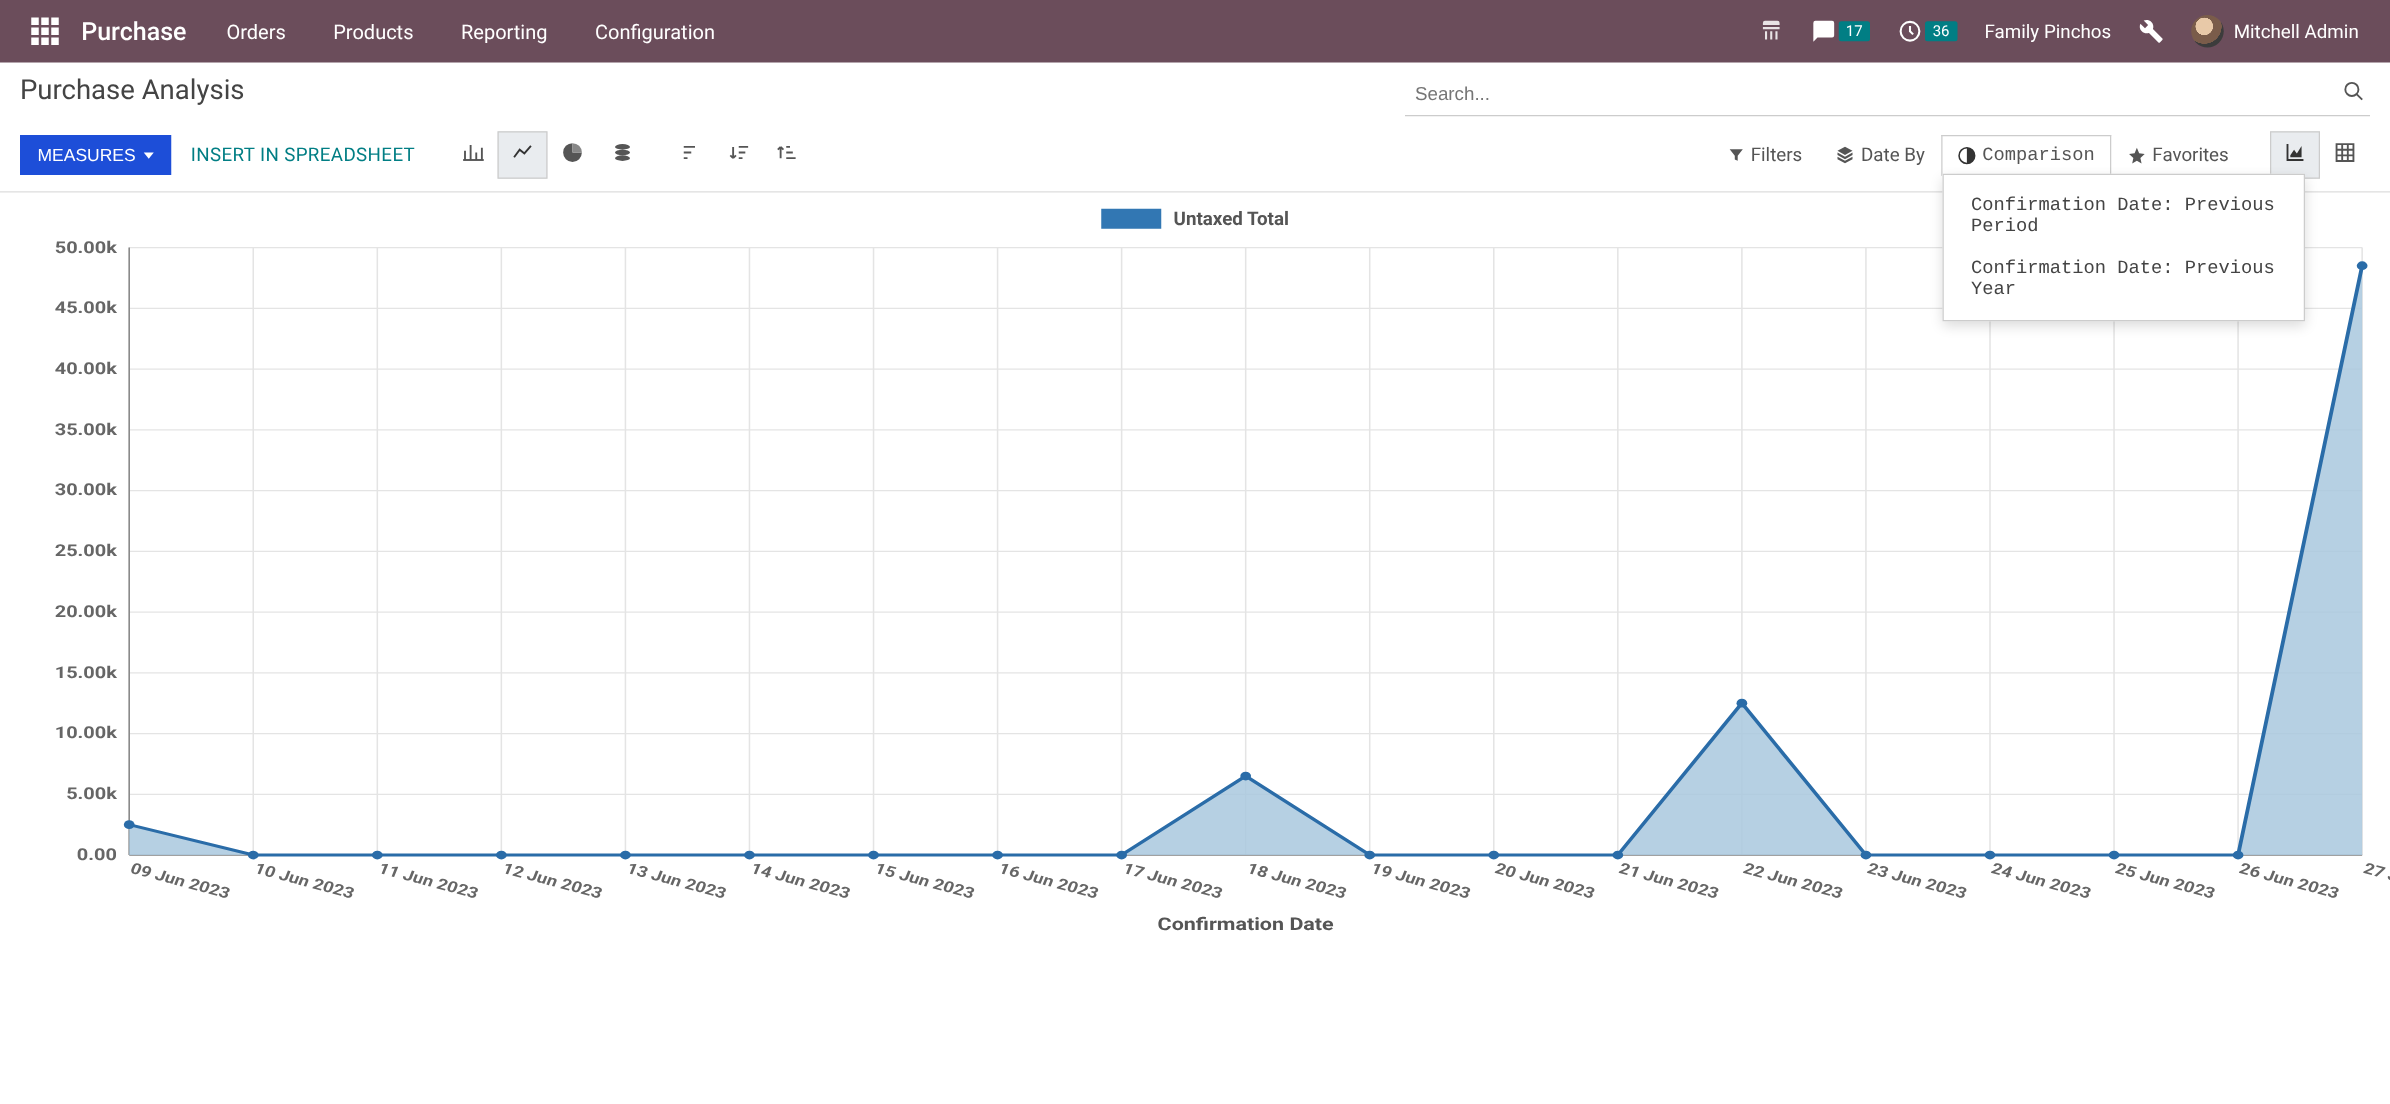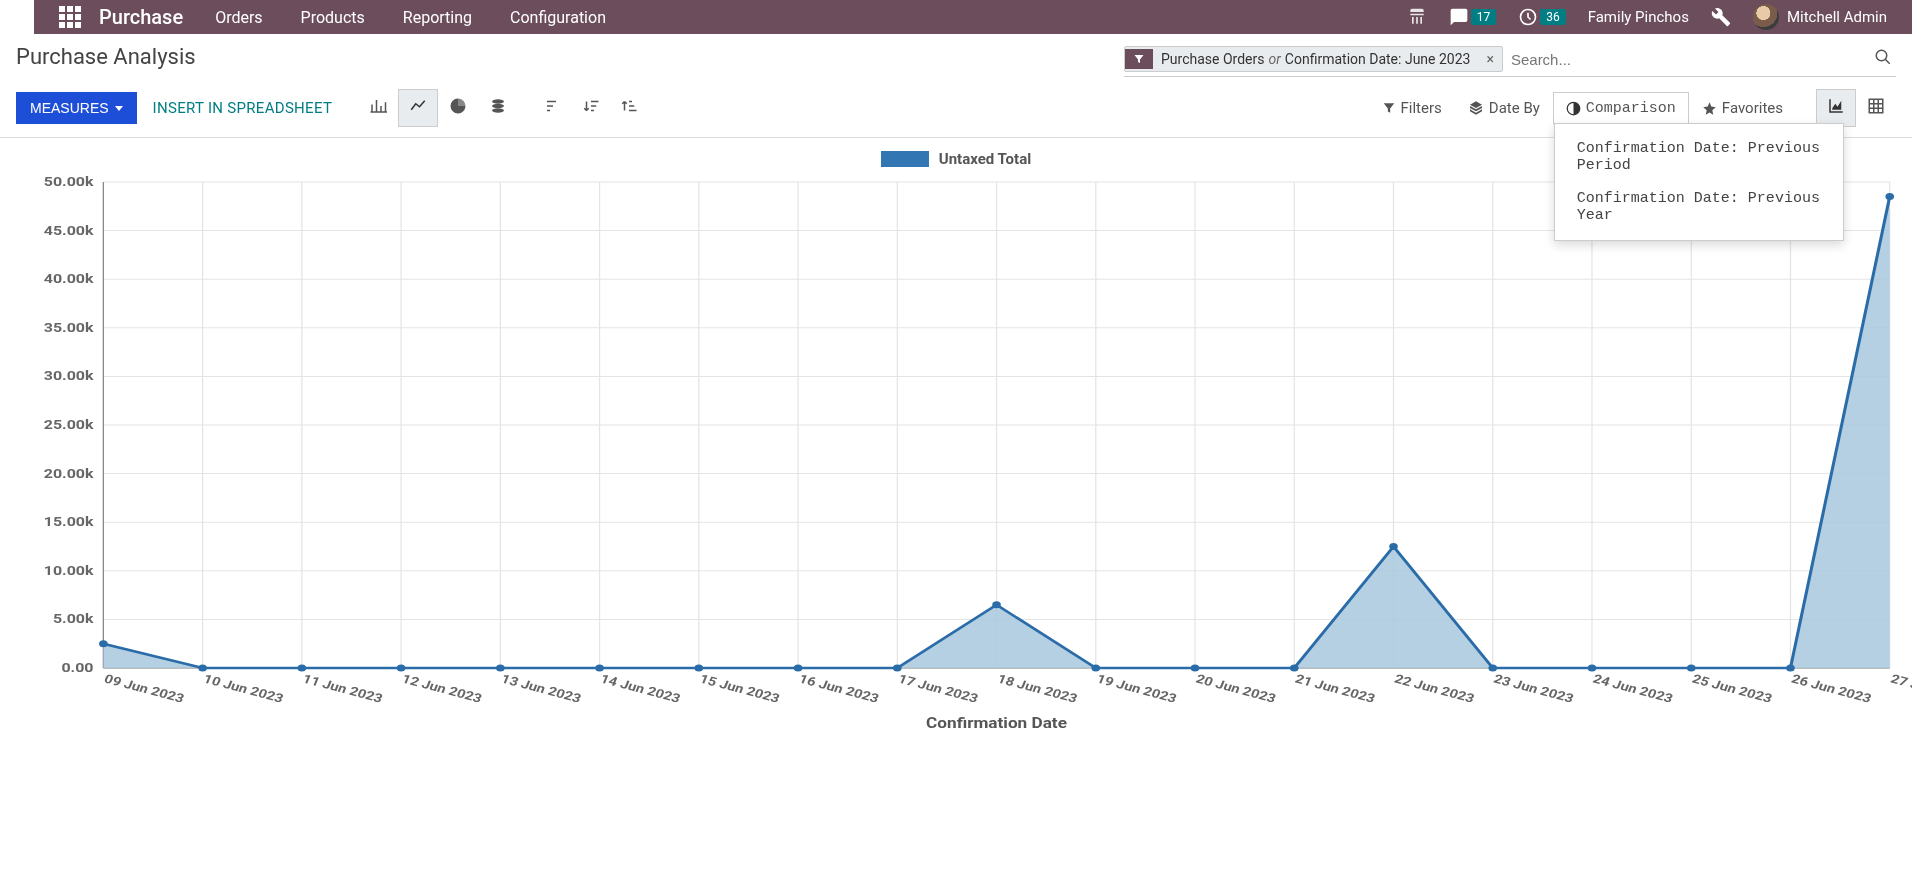--- a/index.html
+++ b/index.html
@@ -1,18 +1,18 @@
 <!DOCTYPE html>
 <html><head>
 <meta charset="utf-8">
 <style>
 * { box-sizing: border-box; margin: 0; padding: 0; }
 body { font-family: -apple-system, BlinkMacSystemFont, "Segoe UI", Roboto, sans-serif; background: #fff; overflow: hidden; }
 
-.topbar { background: #6b4d5b; height: 34px; display: flex; align-items: center; padding: 0 25px; color: #fff; margin-left: 34px; }
+.topbar { background: #6b4d5b; height: 50px; display: flex; align-items: center; padding: 0 25px; color: #fff; }
 .apps-icon { width: 22px; height: 22px; display: grid; grid-template-columns: repeat(3,1fr); grid-template-rows: repeat(3,1fr); gap: 2px; cursor: pointer; margin-right: 18px; }
 .apps-icon span { background: #fff; }
 .app-name { font-size: 20px; font-weight: 500; margin-right: 32px; }
 .nav-item { font-size: 16px; margin-right: 38px; cursor: pointer; }
 .topbar-spacer { flex: 1; }
 .topbar-right { display: flex; align-items: center; gap: 22px; }
 .icon-btn { cursor: pointer; position: relative; display: flex; align-items: center; }
 .badge { background: #017e84; color: #fff; font-size: 12px; padding: 1px 6px; border-radius: 2px; margin-left: 2px; }
 .company { font-size: 15px; }
 .user { display: flex; align-items: center; gap: 8px; font-size: 15px; }
@@ -113,31 +113,20 @@
     <div class="user">
       <div class="avatar"></div>
       <span>Mitchell Admin</span>
     </div>
   </div>
 </div>
 
 <div class="subhead">
   <div class="page-title">Purchase Analysis</div>
   <div class="search-wrap">
-    <div class="facet">
-      <span class="facet-icon">
-        <svg width="12" height="12" viewBox="0 0 24 24">
-            <path fill="#fff" d="M3 4h18l-7 9v7l-4-2v-5L3 4z"></path>
-          </svg>
-      </span>
-      <span class="facet-text">
-        <span>Purchase Orders</span><em>or</em><span>Confirmation Date: June 2023</span>
-      </span>
-      <span class="facet-close">×</span>
-    </div>
     <input class="search-input" placeholder="Search..." style="">
     <span class="search-icon">
       <svg width="18" height="18" viewBox="0 0 24 24">
           <circle cx="10" cy="10" r="7" fill="none" stroke="#555" stroke-width="2"></circle>
           <line x1="15" y1="15" x2="21" y2="21" stroke="#555" stroke-width="2"></line>
         </svg>
     </span>
   </div>
 </div>
 

